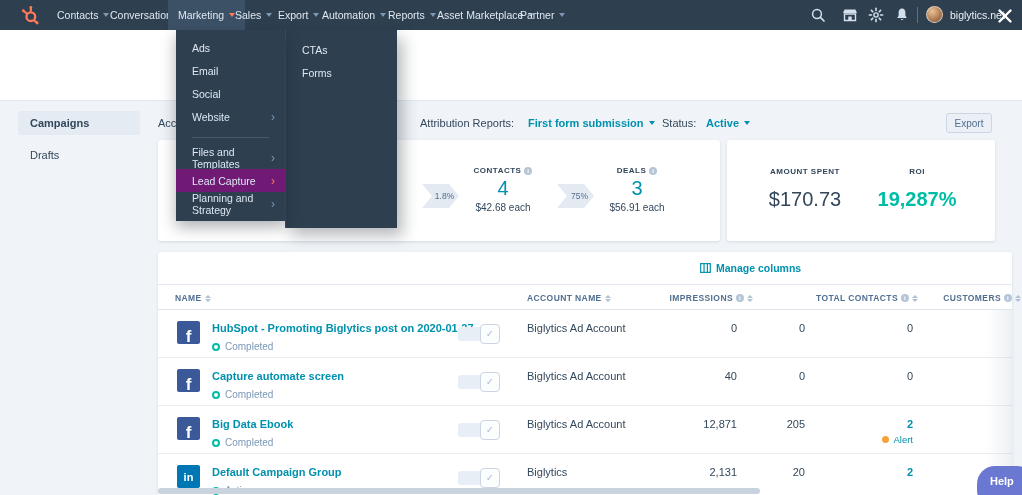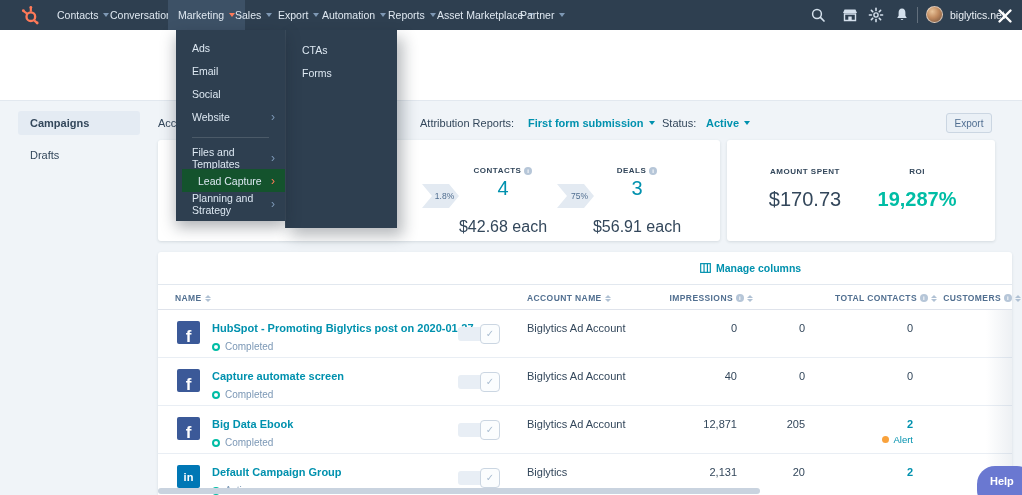--- a/index.html
+++ b/index.html
@@ -27,21 +27,21 @@
     background:radial-gradient(circle at 35% 30%, #e8c49a 0%, #c08a5f 45%, #6e4f3a 100%);
     border:1px solid rgba(255,255,255,.55); cursor:pointer; }
   .domain { position:absolute; left:950px; top:9px; font-size:10.5px; color:#eaf0f6; cursor:pointer; }
   .tour-close { position:absolute; left:997px; top:8px; width:16px; height:16px; cursor:pointer; z-index:100; }
   
   .menu-main { position:absolute; left:176px; top:30px; width:109px; height:191px; background:#2e3f50;
     z-index:60; padding-top:6px; box-shadow:0 6px 14px rgba(20,30,40,.35); }
   .menu-item { position:relative; height:23px; display:flex; align-items:center; padding:0 10px 0 16px;
     font-size:10.5px; color:#dde8f2; cursor:pointer; }
   .menu-item .chev { margin-left:auto; font-size:12px; line-height:10px; color:#7c98b6; }
-  .menu-item.hl { background:#14532d;margin-left:6px; }
+  .menu-item.hl { background:#701a75; }
   .menu-item.hl .chev { color:#ff7a59; }
   .menu-divider { height:18px; display:flex; align-items:center; }
   .menu-divider::before { content:""; display:block; height:1px; background:rgba(255,255,255,.14); margin:0 16px; width:77px; }
   .menu-sub { position:absolute; left:285px; top:30px; width:112px; height:198px; background:#2e3f50;
     z-index:59; padding-top:8px; border-left:1px solid rgba(255,255,255,.07); box-shadow:6px 8px 14px rgba(20,30,40,.3); }
   
   .page-header { position:absolute; left:0; top:30px; width:1022px; height:71px; background:#ffffff; border-bottom:1px solid #e2e8ef; z-index:10;}
   .page-title { position:absolute; left:30px; top:40px; font-size:22px; font-weight:400; color:#33475b; }
   .badge { position:absolute; left:78px; top:51px; height:15px; display:inline-flex; align-items:center; gap:3px;
     background:#00bda5; color:#fff; font-size:7.5px; font-weight:700; letter-spacing:.4px; padding:0 7px; border-radius:3px; cursor:pointer; }
@@ -63,21 +63,21 @@
   .export-btn { position:absolute; left:946px; top:113px; width:46px; height:20px; background:#eaf0f6;
     border:1px solid #cbd6e2; border-radius:3px; color:#506e91; font-size:10px; display:flex; align-items:center; justify-content:center; cursor:pointer; }
   
   .card { position:absolute; background:#fff; border-radius:3px; box-shadow:0 1px 3px rgba(45,62,80,.14); }
   .funnel-arrow { position:absolute; height:24px; background:#e3eaf2; color:#506e90; font-size:8.5px;
     display:flex; align-items:center; justify-content:center; padding-left:8px;
     clip-path:polygon(0 0, calc(100% - 10px) 0, 100% 50%, calc(100% - 10px) 100%, 0 100%, 10px 50%); }
   .stat-block { position:absolute; width:100px; text-align:center; }
   .stat-label { font-size:8px; font-weight:700; letter-spacing:.5px; color:#33475b; display:flex; align-items:center; justify-content:center; gap:3px; }
   .stat-num { font-size:20px; color:#0091ae; margin-top:2px; }
-  .stat-per { font-size:16px; color:#33475b; margin-top:18px; }
+  .stat-per { font-size:10px; color:#33475b; margin-top:2px; }
   .stat-big { font-size:20px; color:#33475b; margin-top:12px; }
   .stat-big.green { color:#00bda5; font-weight:700; }
   .info-dot { display:inline-block; width:8px; height:8px; border-radius:50%; background:#b6c6d8; color:#fff;
     font-size:6px; line-height:8px; text-align:center; font-weight:700; font-style:normal; }
   
   .table-card { position:absolute; left:158px; top:252px; width:854px; height:243px; background:#fff;
     border-radius:3px; box-shadow:0 1px 3px rgba(45,62,80,.12); }
   .manage-cols { position:absolute; left:542px; top:10px; display:inline-flex; align-items:center; gap:5px;
     color:#0091ae; font-size:10.5px; font-weight:600; cursor:pointer; }
   .search-box { position:absolute; left:632px; top:6px; width:204px; height:23px; }
@@ -302,21 +302,21 @@
         </span>
       </div>
       <div class="th right" style="left: 459px; width: 136px;">
         <span>IMPRESSIONS</span>
         <i class="info-dot">i</i>
         <span class="sort">
           <i class="up"></i>
           <i class="dn"></i>
         </span>
       </div>
-      <div class="th right" style="left: 643px; width: 136px;">
+      <div class="th right" style="left: 624px; width: 136px;">
         <span>TOTAL CONTACTS</span>
         <i class="info-dot">i</i>
         <span class="sort">
           <i class="up"></i>
           <i class="dn"></i>
         </span>
       </div>
       <div class="th right" style="left: 747px; width: 116px;">
         <span>CUSTOMERS</span>
         <i class="info-dot">i</i>

